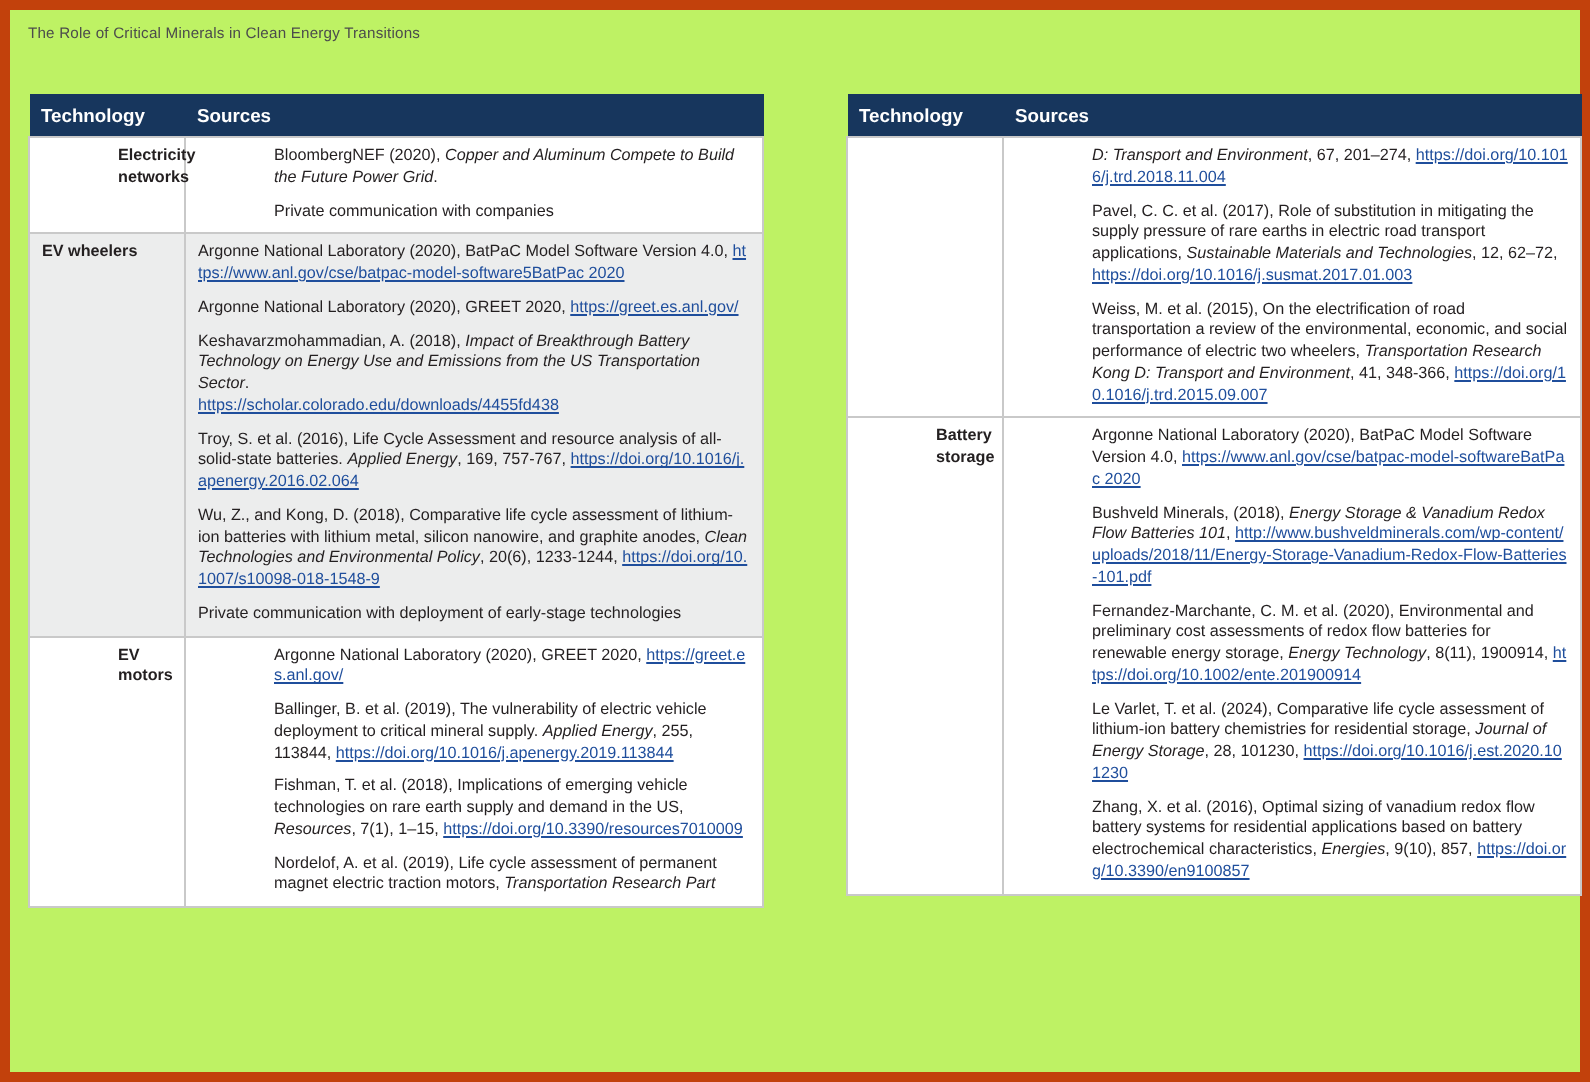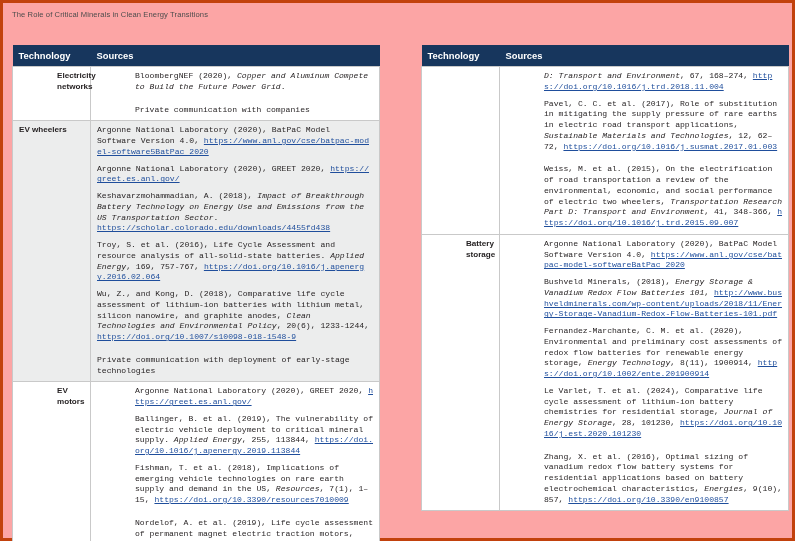--- a/index.html
+++ b/index.html
@@ -12,23 +12,23 @@
     background: #ffffff;
     font-family: "Liberation Sans", sans-serif;
     font-size: 8.2px;
     color: #231f20;
     overflow: hidden;
     position: relative;
   }
   .page {
     position: absolute;
     inset: 0;
-    border: 3px solid #c2410c;
+    border: 5px solid #c2410c;
     box-sizing: border-box;
-    background: #fca5a5;
+    background: #bef264;
   }
   
   .header {
     position: absolute;
     top: 0;
     left: 0;
     right: 0;
     height: 26px;
   }
   .header-title {
@@ -84,22 +84,22 @@
     font-size: 8.1px;
     line-height: 1.33;
     color: #231f20;
   }
   .c-tech { width: 66px; font-weight: bold; margin-top: 27px; }
   .c-src  { width: auto; }
   tr.shade td { background: #eceded; }
   tr.plain td { background: #ffffff; padding-left: 44px; }
   td.cont-top { border-top: none; }
 
-  .entry { margin: 0 0 6px 0; font-family: Liberation Mono, monospace; }
-  .entry:last-child { margin-bottom: 0; margin-top: 12px; }
+  .entry { margin: 0 0 6px 0; }
+  .entry:last-child { margin-bottom: 0; }
   .it { font-style: italic; }
   .lnk {
     color: #1f4e9c;
     text-decoration: underline;
     word-break: break-all;
   }
 </style>
 </head>
 <body>
 
@@ -154,23 +154,23 @@
       <thead>
         <tr>
           <th class="c-tech">Technology</th>
           <th class="c-src">Sources</th>
         </tr>
       </thead>
       <tbody>
           <tr class="plain">
             <td class="c-tech cont-top"></td>
             <td class="c-src cont-top">
-              <div class="entry"><span class="it">D: Transport and Environment</span><span>, 67, 168–274, </span><a class="lnk" href="#">https://doi.org/10.1016/j.trd.2018.11.004</a></div>
+              <div class="entry"><span class="it">D: Transport and Environment</span><span>, 67, 201–274, </span><a class="lnk" href="#">https://doi.org/10.1016/j.trd.2018.11.004</a></div>
               <div class="entry"><span>Pavel, C. C. et al. (2017), Role of substitution in mitigating the supply pressure of rare earths in electric road transport applications, </span><span class="it">Sustainable Materials and Technologies</span><span>, 12, 62–72, </span><a class="lnk" href="#">https://doi.org/10.1016/j.susmat.2017.01.003</a></div>
-              <div class="entry"><span>Weiss, M. et al. (2015), On the electrification of road transportation a review of the environmental, economic, and social performance of electric two wheelers, </span><span class="it">Transportation Research Part D: Transport and Environment</span><span>, 41, 348-366, </span><a class="lnk" href="#">https://doi.org/10.1016/j.trd.2015.09.007</a></div>
+              <div class="entry"><span>Weiss, M. et al. (2015), On the electrification of road transportation a review of the environmental, economic, and social performance of electric two wheelers, </span><span class="it">Transportation Research Kong D: Transport and Environment</span><span>, 41, 348-366, </span><a class="lnk" href="#">https://doi.org/10.1016/j.trd.2015.09.007</a></div>
             </td>
           </tr>
           <tr class="plain">
             <td class="c-tech">Battery storage</td>
             <td class="c-src">
               <div class="entry"><span>Argonne National Laboratory (2020), BatPaC Model Software Version 4.0, </span><a class="lnk" href="#">https://www.anl.gov/cse/batpac-model-softwareBatPac 2020</a></div>
               <div class="entry"><span>Bushveld Minerals, (2018), </span><span class="it">Energy Storage &amp; Vanadium Redox Flow Batteries 101</span><span>, </span><a class="lnk" href="#">http://www.bushveldminerals.com/wp-content/uploads/2018/11/Energy-Storage-Vanadium-Redox-Flow-Batteries-101.pdf</a></div>
               <div class="entry"><span>Fernandez-Marchante, C. M. et al. (2020), Environmental and preliminary cost assessments of redox flow batteries for renewable energy storage, </span><span class="it">Energy Technology</span><span>, 8(11), 1900914, </span><a class="lnk" href="#">https://doi.org/10.1002/ente.201900914</a></div>
               <div class="entry"><span>Le Varlet, T. et al. (2024), Comparative life cycle assessment of lithium-ion battery chemistries for residential storage, </span><span class="it">Journal of Energy Storage</span><span>, 28, 101230, </span><a class="lnk" href="#">https://doi.org/10.1016/j.est.2020.101230</a></div>
               <div class="entry"><span>Zhang, X. et al. (2016), Optimal sizing of vanadium redox flow battery systems for residential applications based on battery electrochemical characteristics, </span><span class="it">Energies</span><span>, 9(10), 857, </span><a class="lnk" href="#">https://doi.org/10.3390/en9100857</a></div>

